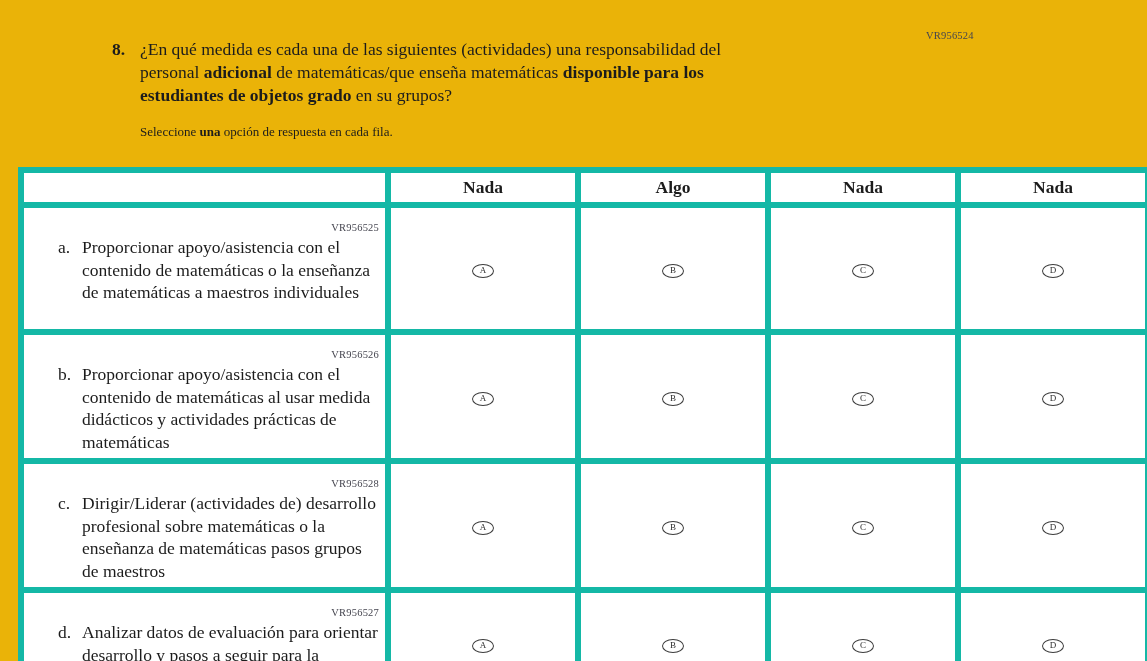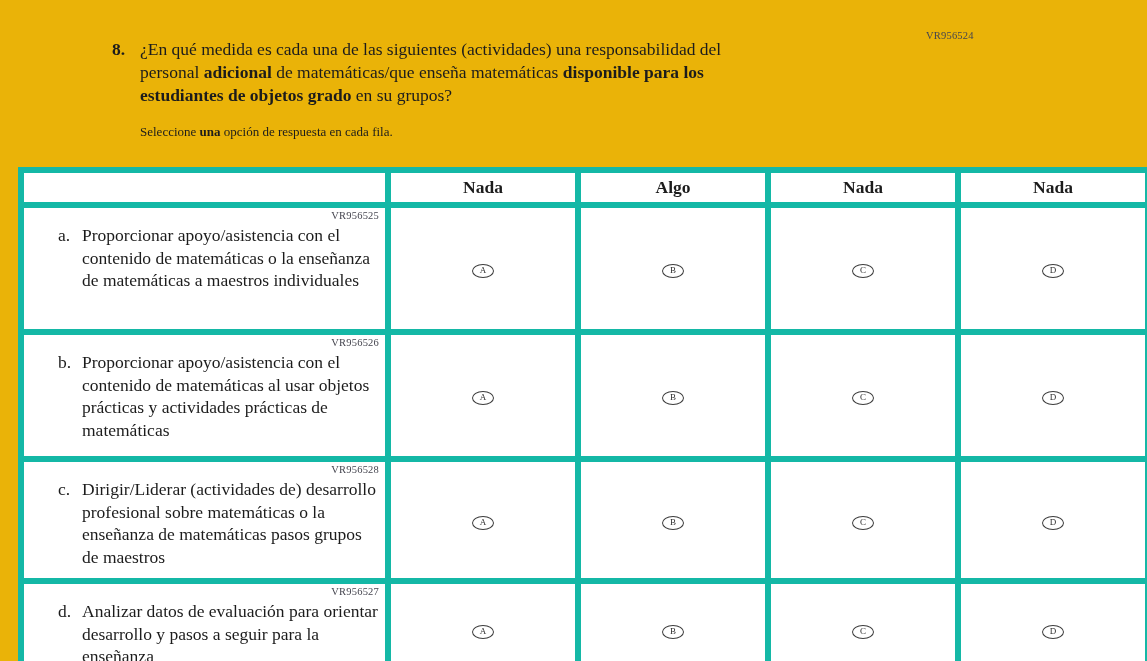--- a/index.html
+++ b/index.html
@@ -38,21 +38,21 @@
     font-size: 17.5px;
     font-weight: bold;
     text-align: center;
     vertical-align: middle;
     border-bottom: 5px double #1f1f1f;
   }
   .col-stub { width: 367px; }
   .col-opt  { width: 190px; }
 
   td.stub-cell { vertical-align: top; padding: 0 6px 5px 34px; }
-  .row-vr { text-align: right; height: 13px; padding-top: 2px; }
+  .row-vr { text-align: right; height: 13px; padding-top: 14px; }
   .stub-text {
     display: flex;
     font-size: 17.5px;
     line-height: 22.5px;
     margin-top: 1px;
     max-width: 326px;
   }
   .stub-label { width: 24px; flex: 0 0 24px; }
   .stub-body  { max-width: 302px; }
 
@@ -123,21 +123,21 @@
         <td class="opt-cell"><span class="bubble">A</span></td>
         <td class="opt-cell"><span class="bubble">B</span></td>
         <td class="opt-cell"><span class="bubble">C</span></td>
         <td class="opt-cell"><span class="bubble">D</span></td>
       </tr>
       <tr class="r-b">
         <td class="stub-cell">
           <div class="row-vr vr">VR956526</div>
           <div class="stub-text">
             <span class="stub-label">b.</span>
-            <span class="stub-body">Proporcionar apoyo/asistencia con el contenido de matemáticas al usar objetos prácticas y actividades prácticas de matemáticas</span>
+            <span class="stub-body">Proporcionar apoyo/asistencia con el contenido de matemáticas al usar medida didácticos y actividades prácticas de matemáticas</span>
           </div>
         </td>
         <td class="opt-cell"><span class="bubble">A</span></td>
         <td class="opt-cell"><span class="bubble">B</span></td>
         <td class="opt-cell"><span class="bubble">C</span></td>
         <td class="opt-cell"><span class="bubble">D</span></td>
       </tr>
       <tr class="r-c">
         <td class="stub-cell">
           <div class="row-vr vr">VR956528</div>

